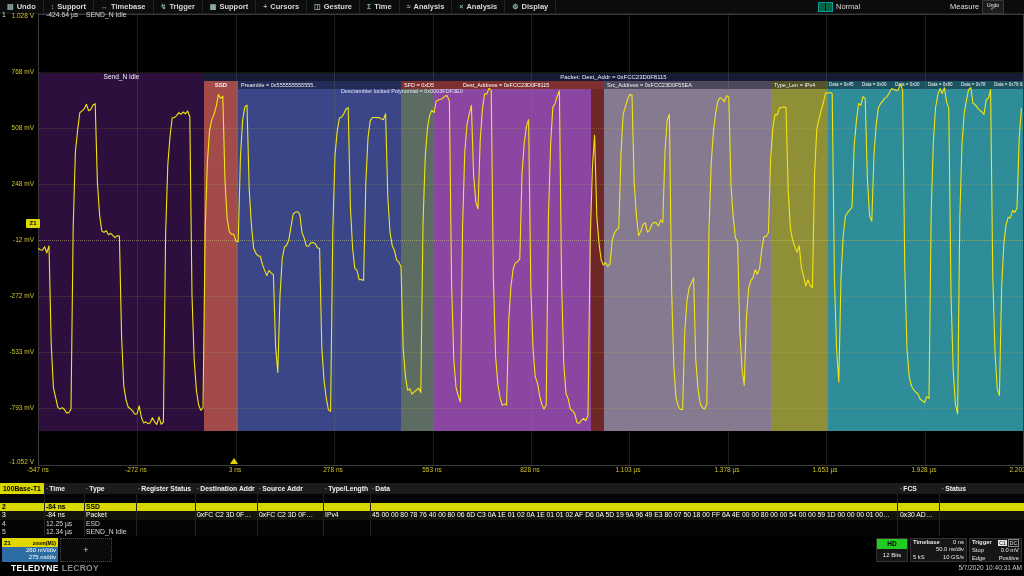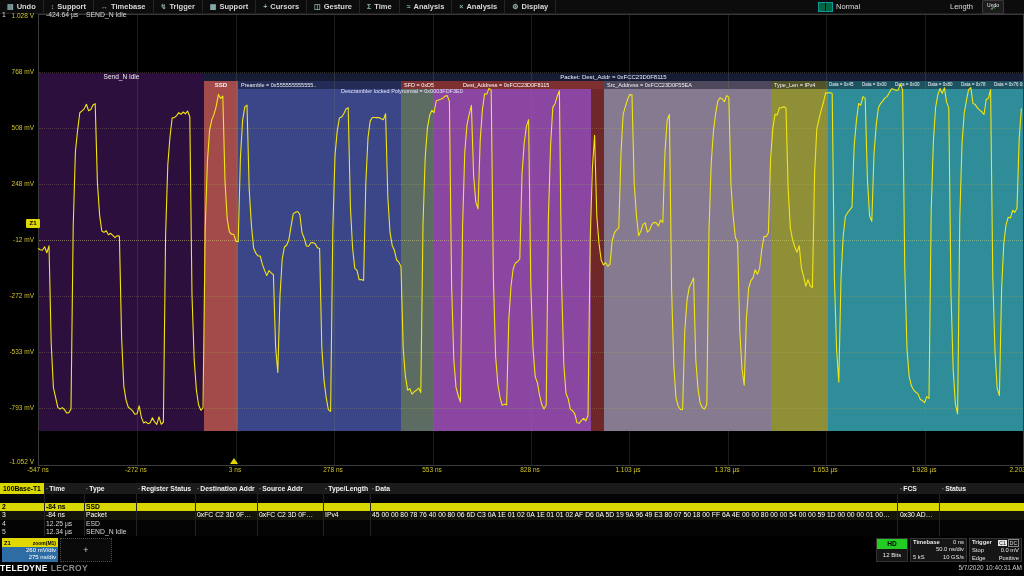--- a/index.html
+++ b/index.html
@@ -60,21 +60,21 @@
   #zphead{height:9px;display:flex;justify-content:space-between;align-items:center;padding:0 2px;
           color:#000;font-size:5.8px;font-weight:bold;}
   #zpbody{height:15px;text-align:right;padding-right:2px;font-size:6px;line-height:7.2px;color:#fff;}
   #plusbox{position:absolute;left:60px;top:538px;width:52px;height:24px;background:#0a0a0a;
            border:1px dotted #4a4a4a;color:#ccc;font-size:9px;display:flex;align-items:center;
            justify-content:center;box-sizing:border-box;}
   #hdbox{position:absolute;left:876px;top:538px;width:32px;height:24px;border:1px solid #333;box-sizing:border-box;}
   #hdtop{height:10px;color:#000;font-weight:bold;font-size:6.5px;text-align:center;line-height:10px;}
   #hdbot{height:12px;background:#161616;color:#eee;font-size:6px;text-align:center;line-height:12px;}
   #datetime{position:absolute;right:2px;top:564px;font-size:6.5px;color:#ccc;}
-  #logo{position:absolute;left:0;top:563px;font-size:8.5px;letter-spacing:0.3px;}
+  #logo{position:absolute;left:11px;top:563px;font-size:8.5px;letter-spacing:0.3px;}
   #logo .t1{color:#fff;font-weight:bold;}
   #logo .t2{color:#8a8a8a;font-weight:bold;margin-left:3px;}
 </style>
 </head>
 <body>
 
 <div id="stage">
 
   <div id="menubar">
     <div class="mitem">
@@ -121,21 +121,21 @@
         <span class="micon">⚙</span>
         <span>Display</span>
       </div>
     <div class="mright" style="left:818px;">
         <span class="normIcon"></span>
       </div>
     <div class="mright" style="left:836px;">
         <span>Normal</span>
       </div>
     <div class="mright" style="left:950px;">
-        <span>Length</span>
+        <span>Measure</span>
       </div>
     <div class="mright" style="left:982px;top:0.5px;">
       <div class="undoBtn">
           <span class="t">Undo</span>
           <span class="a">↶</span>
         </div>
     </div>
   </div>
 
   <div id="plot">

